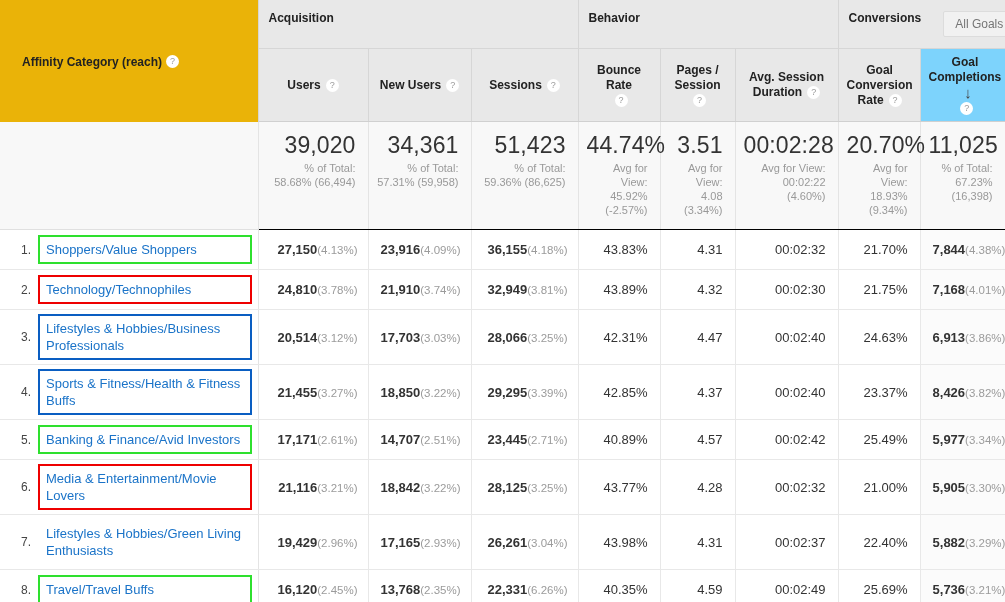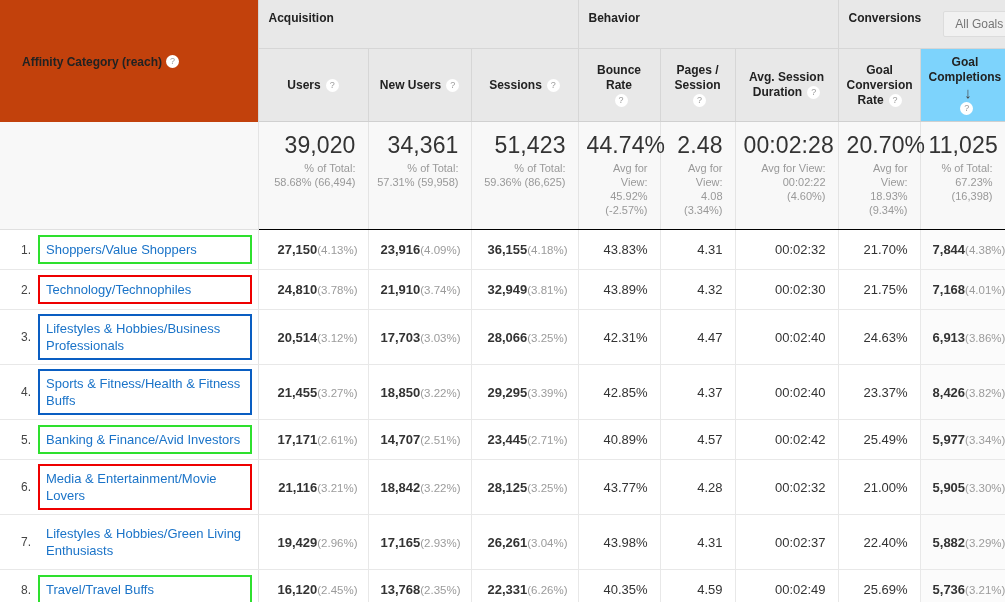--- a/index.html
+++ b/index.html
@@ -33,21 +33,21 @@
     font-size: 12px;
     font-weight: bold;
     color: #222;
     padding: 11px 0 11px 10px;
     vertical-align: top;
     height: 40px;
     text-align: left;
     white-space: nowrap;
   }
   .grp-dim {
-    background: #c2410c;
+    background: #eab308;
     border-right: 1px solid #d6d6d6;
     border-bottom: none;
     vertical-align: middle;
     padding: 0 0 0 22px;
     text-align: left;
   }
   .dim-title {
     font-size: 12px; font-weight: bold; color: #222;
     display: inline-block; vertical-align: middle;
   }
@@ -255,21 +255,21 @@
         <span class="sum-big">51,423</span>
         <span class="sum-sub">% of Total:</span>
         <span class="sum-sub">59.36% (86,625)</span>
       </td>
       <td class="sum-td">
         <span class="sum-big">44.74%</span>
         <span class="sum-sub">Avg for View:</span>
         <span class="sum-sub">45.92% (-2.57%)</span>
       </td>
       <td class="sum-td">
-        <span class="sum-big">2.48</span>
+        <span class="sum-big">3.51</span>
         <span class="sum-sub">Avg for View:</span>
         <span class="sum-sub">4.08 (3.34%)</span>
       </td>
       <td class="sum-td">
         <span class="sum-big">00:02:28</span>
         <span class="sum-sub">Avg for View:</span>
         <span class="sum-sub">00:02:22 (4.60%)</span>
       </td>
       <td class="sum-td">
         <span class="sum-big">20.70%</span>

